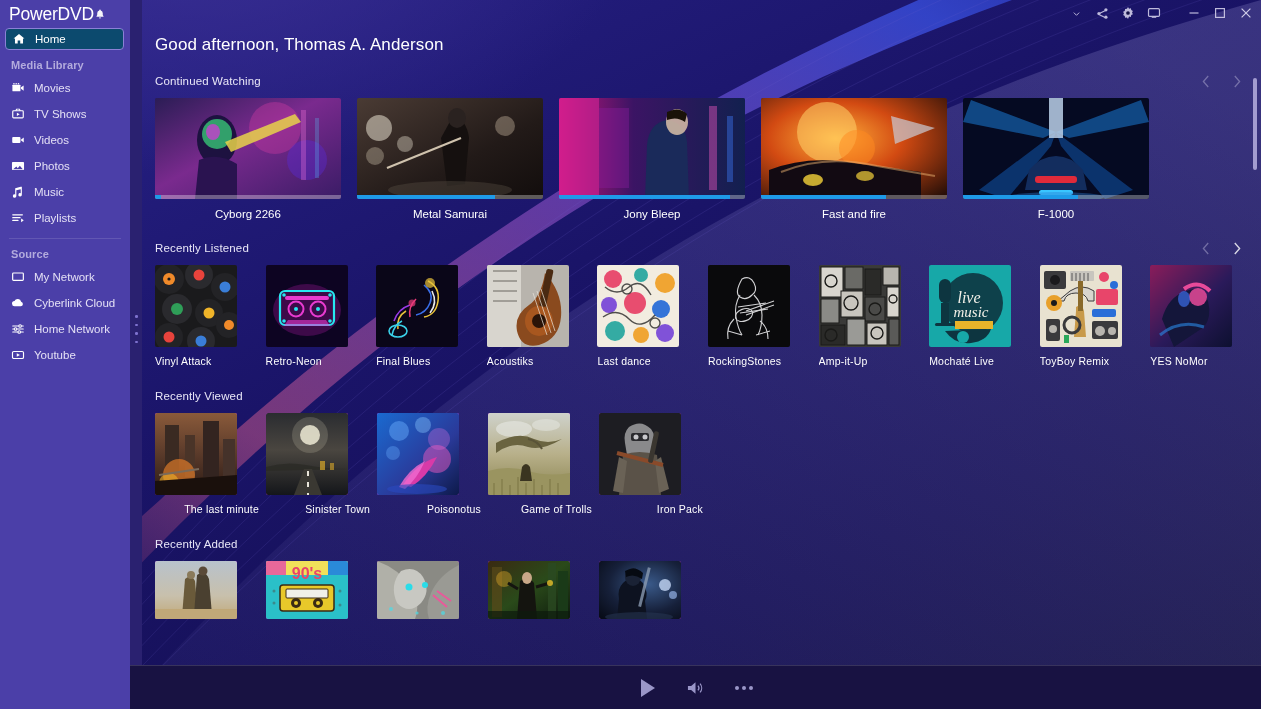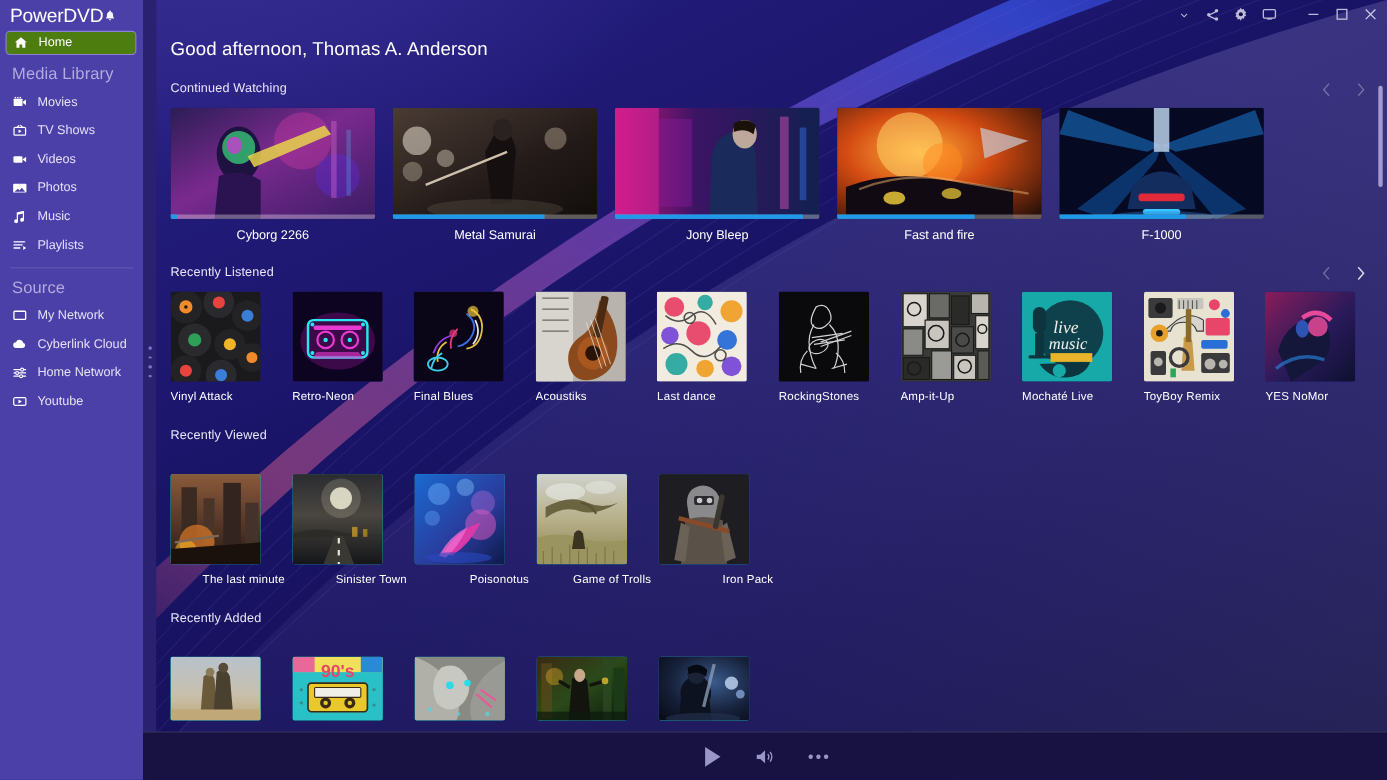--- a/index.html
+++ b/index.html
@@ -47,31 +47,32 @@
     font-size: 11.5px;
   }
   .nav-item .nav-ic {
     width: 14px; height: 14px;
     flex: 0 0 14px;
     display: flex; align-items: center; justify-content: center;
   }
   .nav-item.active {
     margin: 0 6px 0 5px;
     padding-left: 6px;
-    background: #4d7c0f;
+    background: #0c4a6e;
     border: 1px solid #8b80d6;
     border-radius: 4px;
     height: 22px;
     color: #ffffff;
   }
   .nav-head {
-    font-size: 15px;
+    font-size: 11px;
     color: #b3abdd;
     padding: 9px 0 4px 11px;
     letter-spacing: .1px;
+    font-weight: bold;
   }
   .nav-sep {
     height: 1px; background: rgba(255,255,255,.13);
     margin: 7px 9px 0 9px;
   }
   .drag-handle {
     position: absolute;
     left: 135px; top: 315px;
     width: 4px; height: 28px;
     display: flex; flex-direction: column;
@@ -177,22 +178,21 @@
     font-size: 10.5px; color: #ffffff;
     white-space: nowrap; overflow: hidden;
     letter-spacing: .2px;
   }
 
   
   .mtile { width: 111px; text-align: right; }
   .mtile .thumb {
     width: 82px; height: 82px;
     border-radius: 2px; overflow: hidden;
-    background: #14b8a6;
-    margin-top: 18px;
+    background: #d946ef;
   }
   .mtile.wide .thumb { width: 82px; height: 58px; }
   .mtile .cap {
     margin-top: 8px;
     width: 104px;
     font-size: 10.5px; color: #ffffff;
     white-space: nowrap; overflow: hidden;
     letter-spacing: .2px;
   }
 

